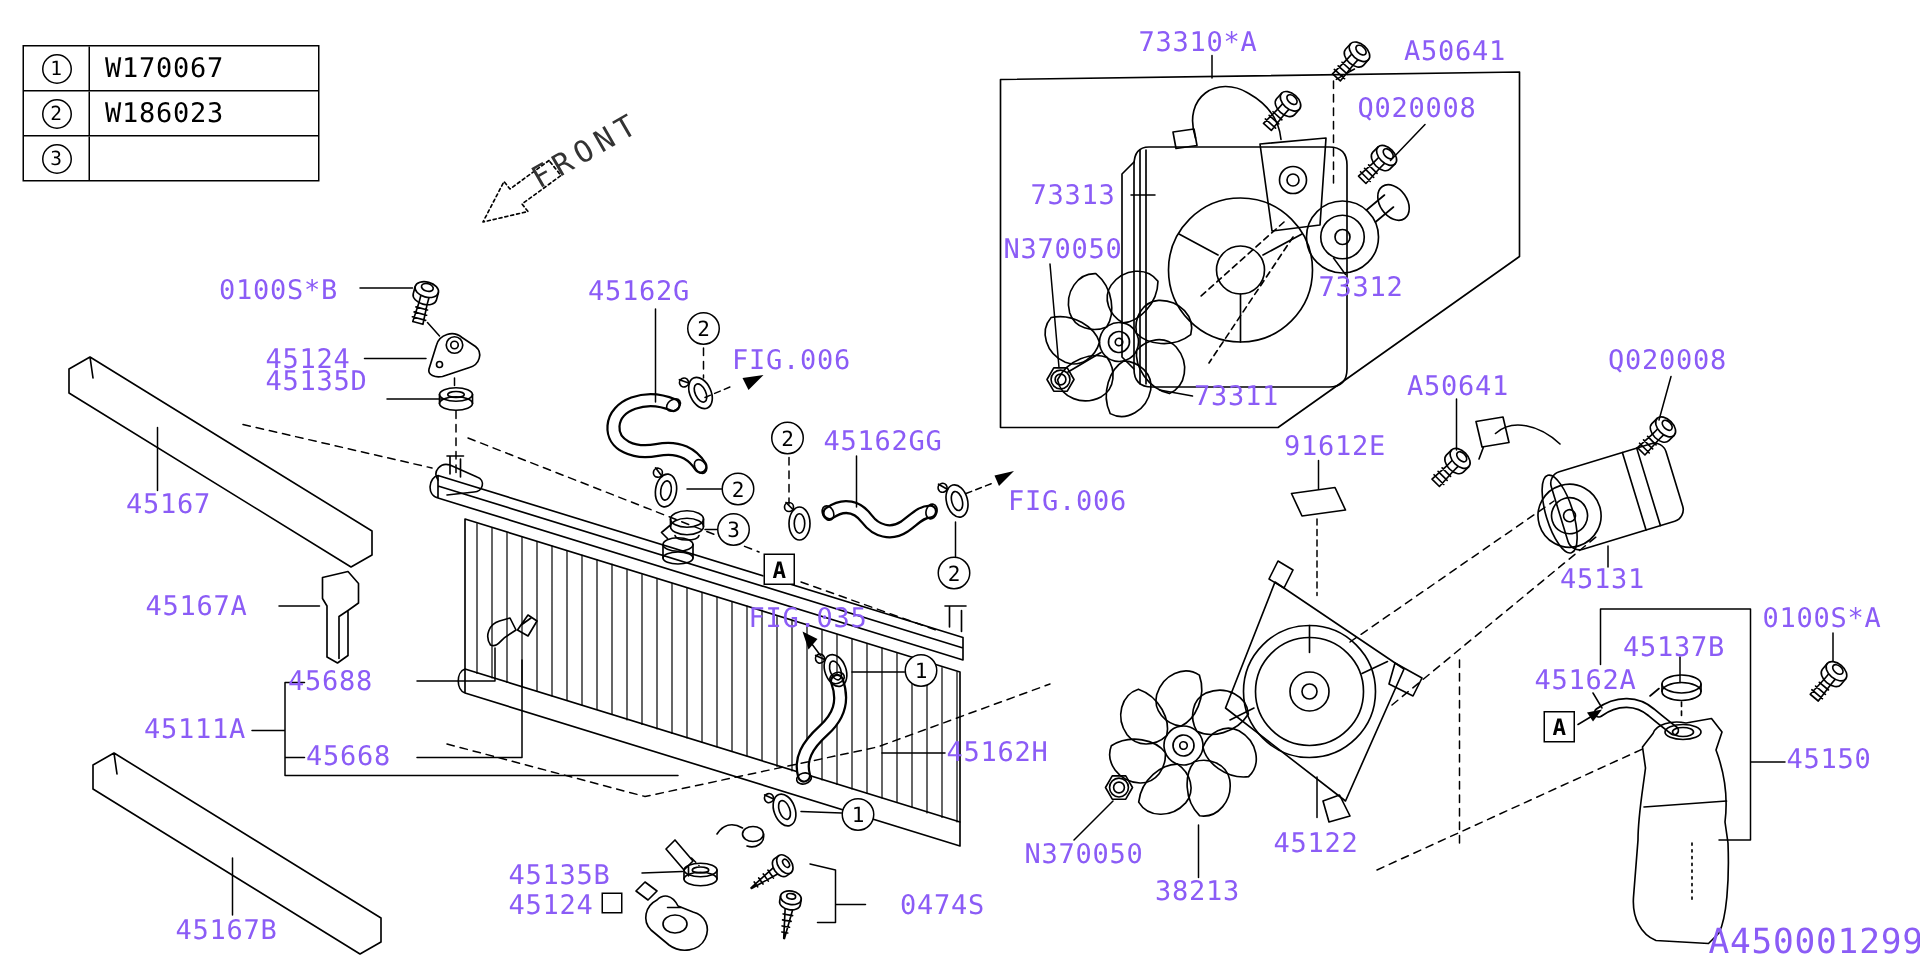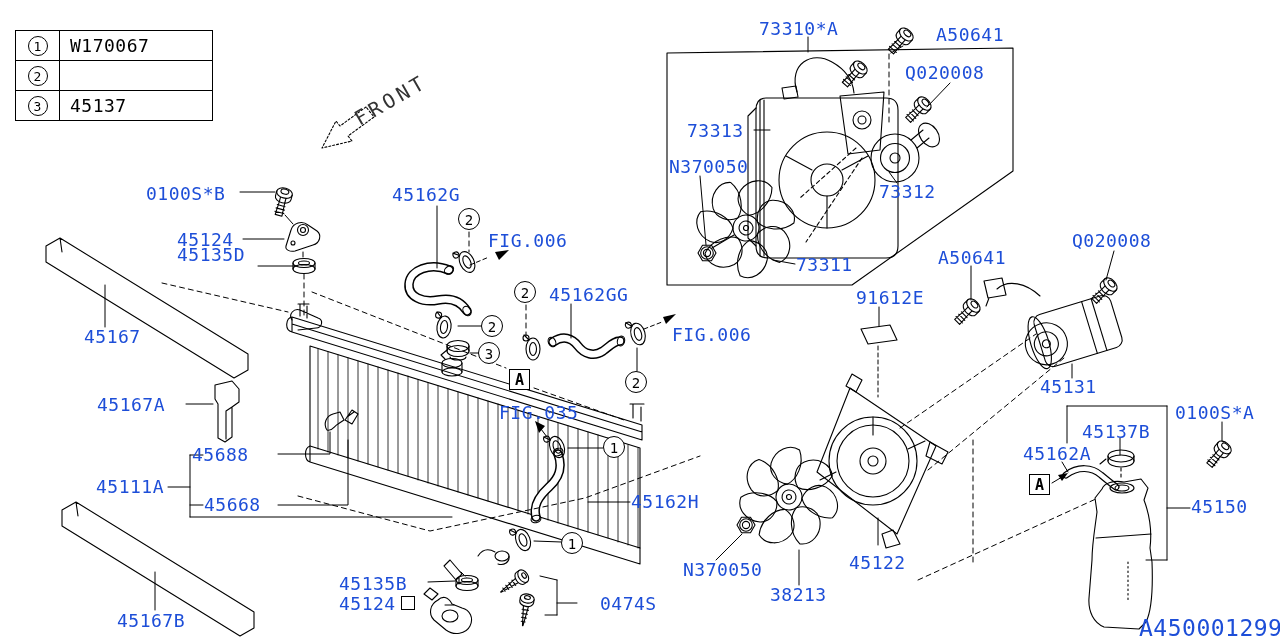--- a/index.html
+++ b/index.html
@@ -1,19 +1,19 @@
 <!DOCTYPE html>
 <html><head>
 <meta charset="utf-8">
 <style>
   html,body{margin:0;padding:0;background:#fff;}
   #canvas{position:relative;width:1280px;height:640px;background:#ffffff;overflow:hidden;
           font-family:"DejaVu Sans Mono",monospace;color:#000;}
   svg{position:absolute;left:0;top:0;}
-  .lbl{position:absolute;font:18px/1.05 "DejaVu Sans Mono",monospace;color:#1d4ed8;
+  .lbl{position:absolute;font:18px/1.05 "DejaVu Sans Mono",monospace;color:#8b5cf6;
        letter-spacing:.5px;white-space:nowrap;}
   .big{font-size:23px;}
   .co{position:absolute;width:22px;height:22px;border:1.4px solid #000;border-radius:50%;
       font:14px/22px "DejaVu Sans Mono",monospace;text-align:center;background:#fff;box-sizing:border-box;}
   .abox{position:absolute;width:21px;height:21px;border:1.6px solid #000;background:#fff;
       font:bold 15px/21px "DejaVu Sans Mono",monospace;text-align:center;box-sizing:border-box;}
   .sq{display:inline-block;width:12px;height:12px;border:1.4px solid #000;margin-left:5px;}
   .legend{position:absolute;border:1.6px solid #000;background:#fff;}
   .lrow{display:flex;height:29px;border-bottom:1.6px solid #000;}
   .lrow:last-child{border-bottom:none;}
@@ -288,26 +288,26 @@
   <div class="lrow">
     <div class="lnum">
           <span class="lco">1</span>
         </div>
     <div class="lpart">W170067</div>
   </div>
   <div class="lrow">
     <div class="lnum">
           <span class="lco">2</span>
         </div>
+    <div class="lpart">W186023</div>
   </div>
   <div class="lrow">
     <div class="lnum">
           <span class="lco">3</span>
         </div>
-    <div class="lpart">45137</div>
   </div>
 </div>
 
 <div class="front">FRONT</div>
 
 <div class="lbl" style="left:146px;top:185px">0100S*B</div>
 <div class="lbl" style="left:177px;top:231px">45124</div>
 <div class="lbl" style="left:177px;top:246px">45135D</div>
 <div class="lbl" style="left:84px;top:328px">45167</div>
 <div class="lbl" style="left:97px;top:396px">45167A</div>

